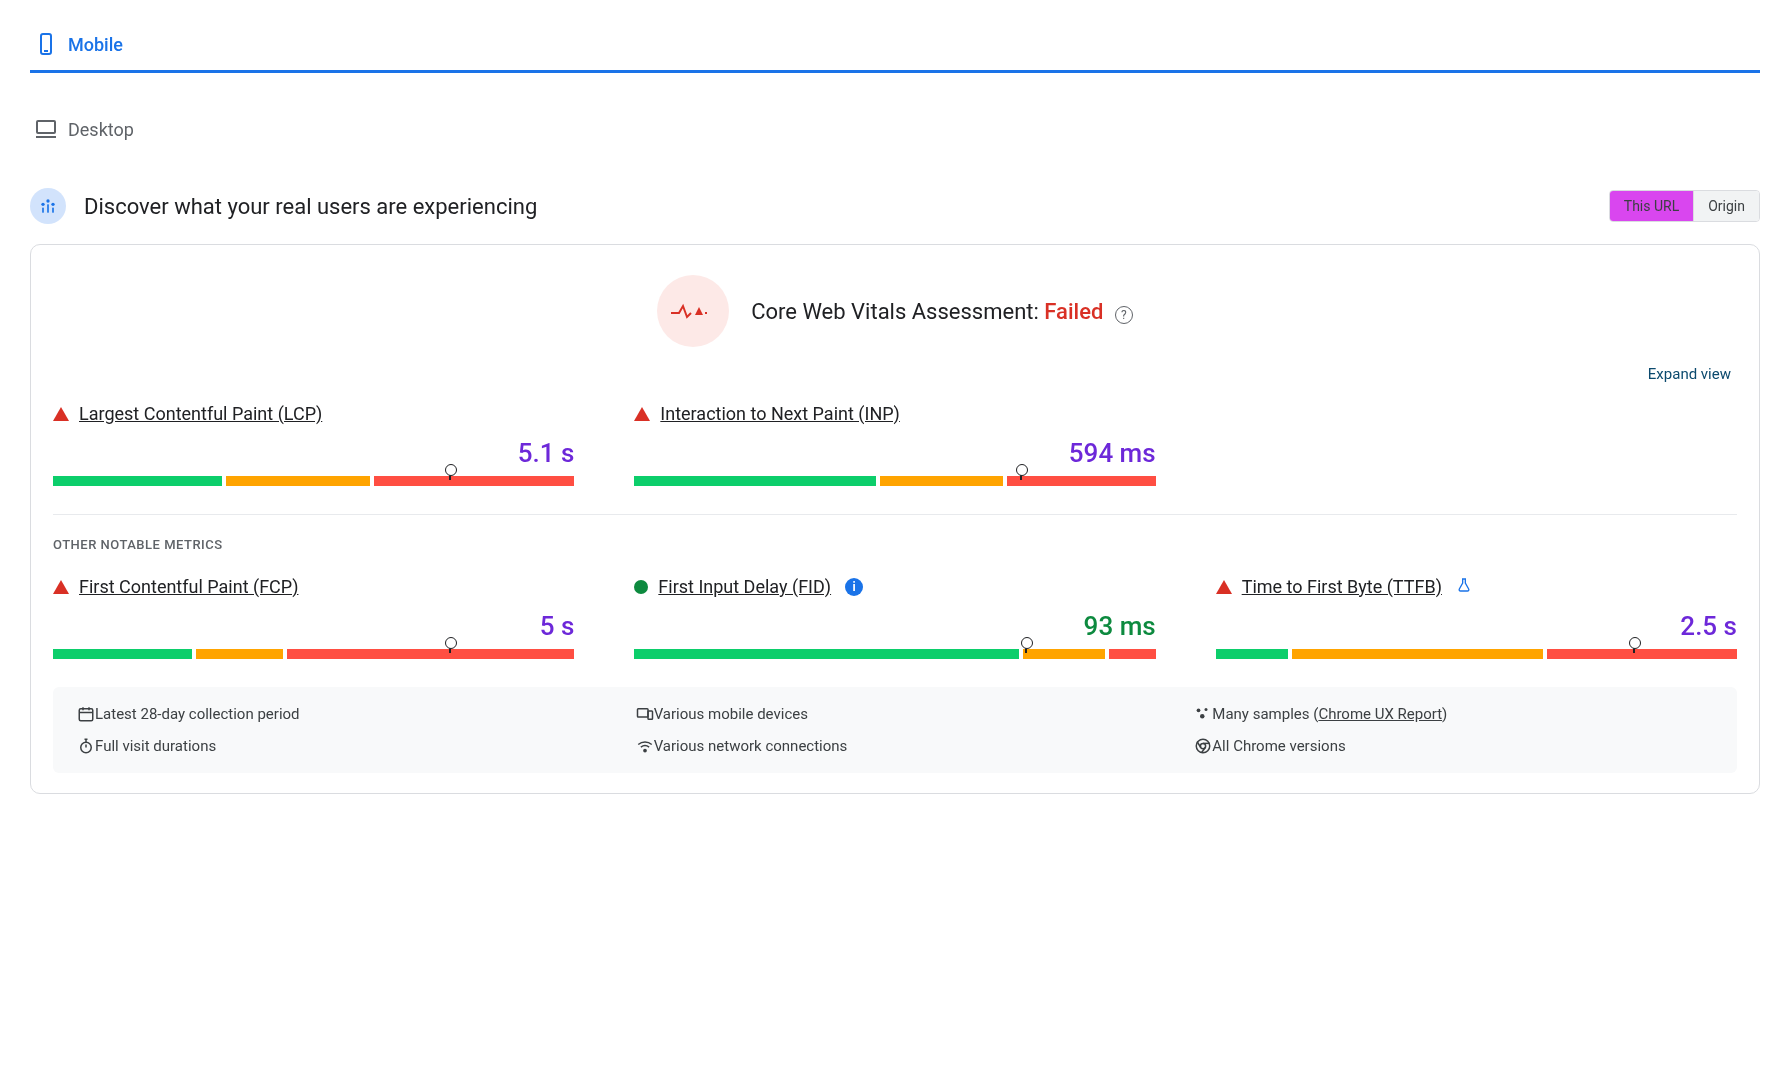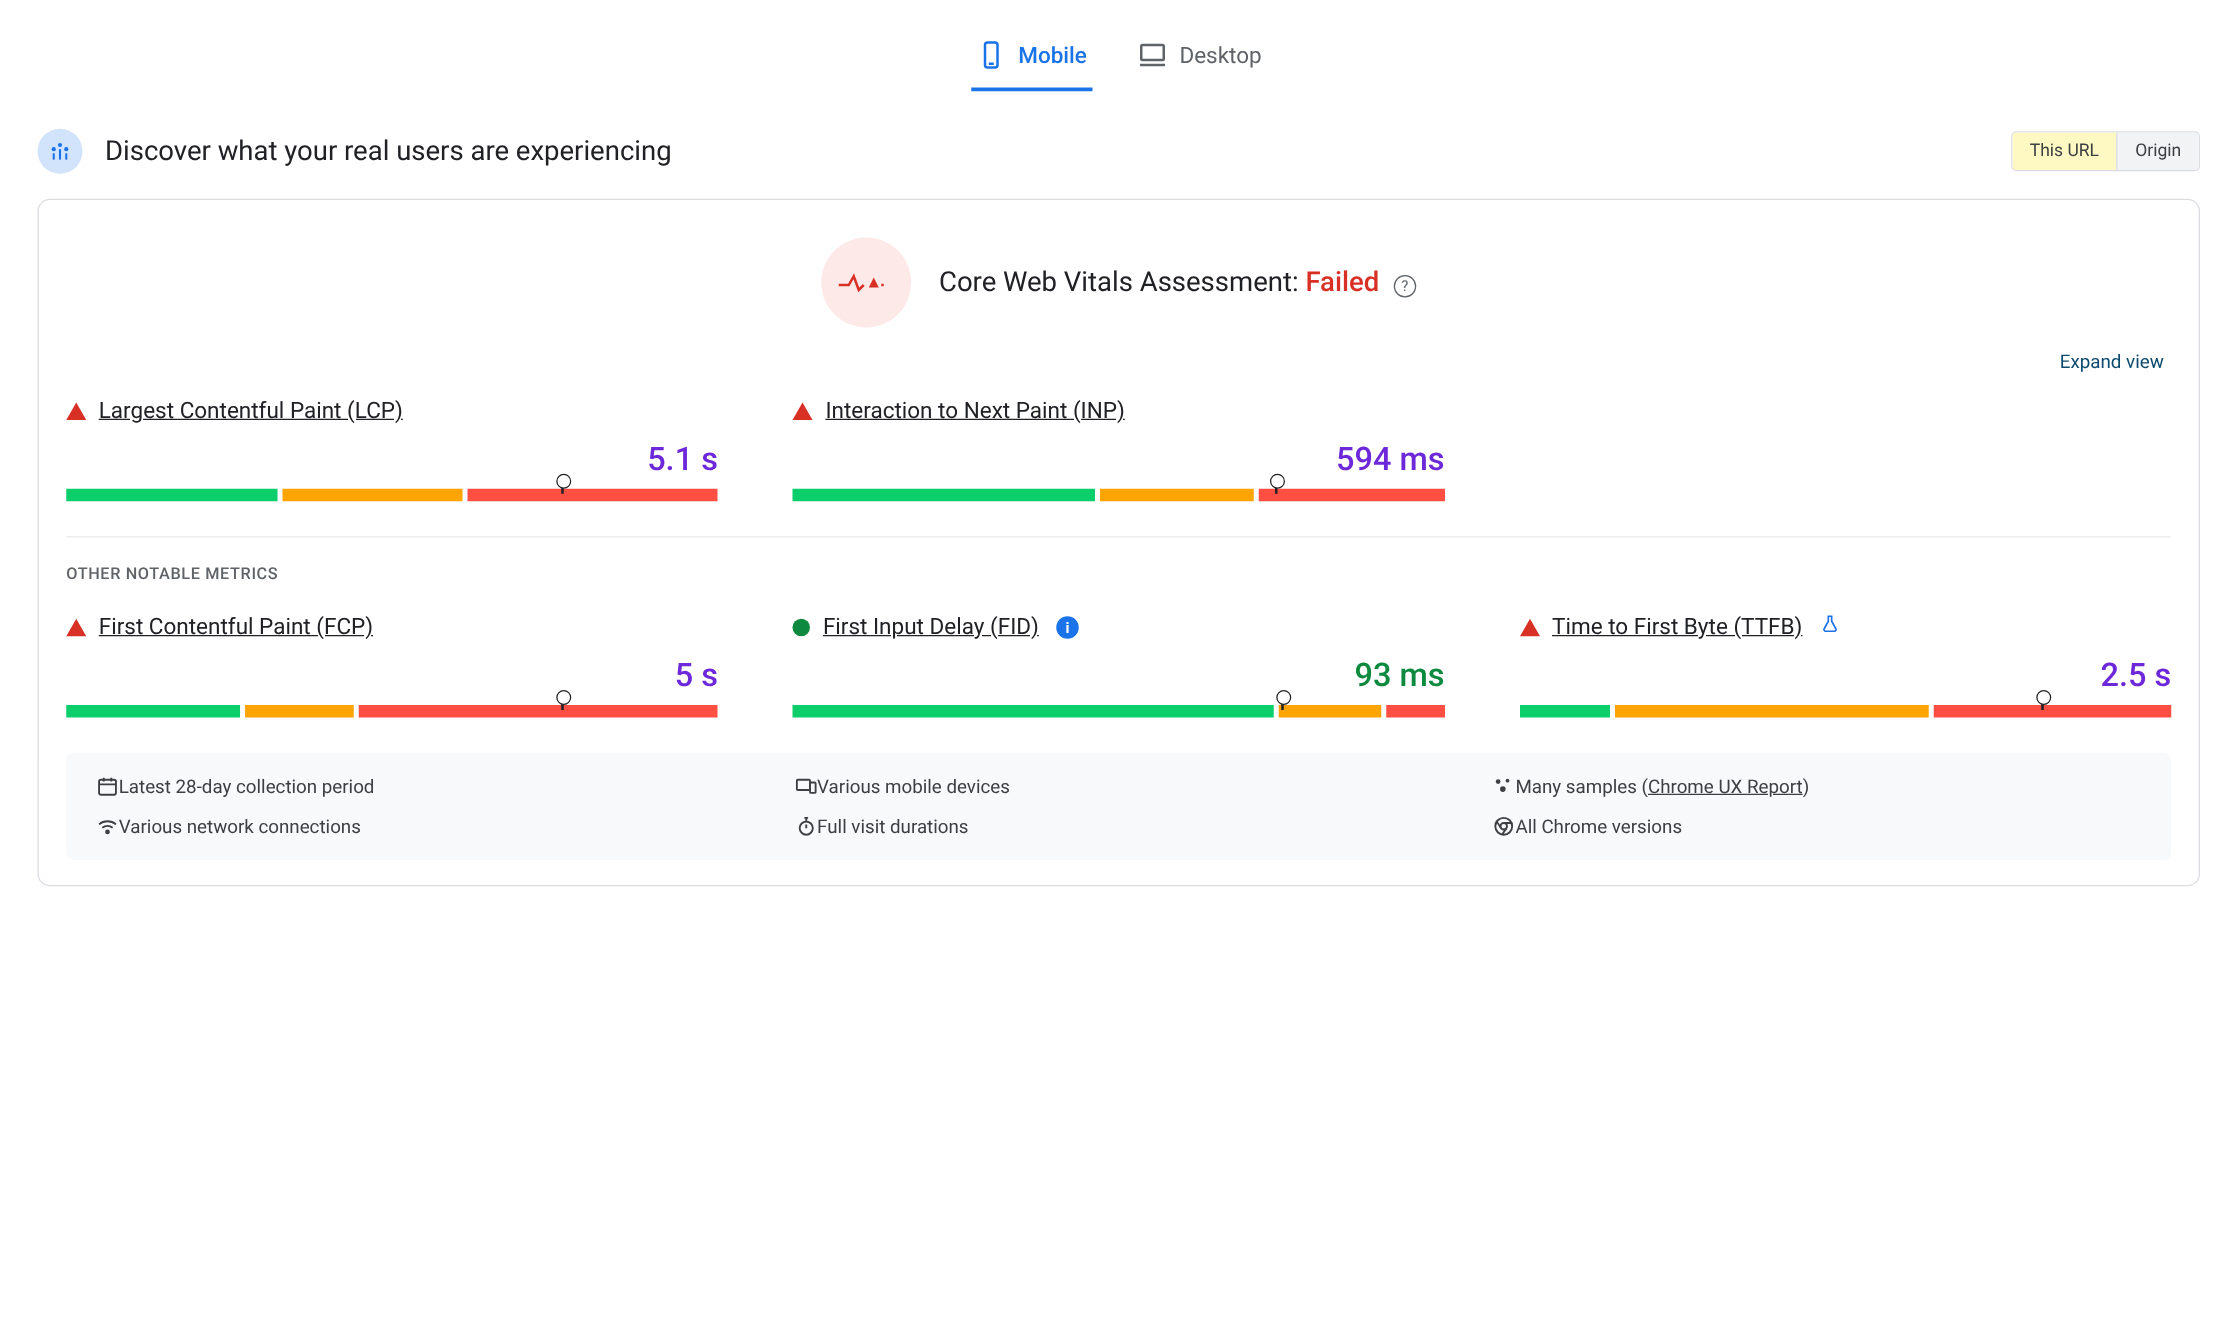--- a/index.html
+++ b/index.html
@@ -8,20 +8,21 @@
     background: #fff;
     color: #202124;
     padding: 20px 30px;
   }
   
   .tabs {
     display: flex;
     justify-content: center;
     gap: 32px;
     margin-bottom: 30px;
+    flex-direction: column;
   }
   .tab {
     display: flex;
     align-items: center;
     gap: 10px;
     padding: 12px 4px 14px;
     cursor: pointer;
     border-bottom: 3px solid transparent;
     font-size: 18px;
     color: #5f6368;
@@ -45,21 +46,21 @@
   .toggle-group {
     display: flex;
     border: 1px solid #dadce0;
     border-radius: 4px;
     overflow: hidden;
   }
   .toggle-btn {
     padding: 7px 14px;
     font-size: 14px;
     color: #3c4043;
-    background: #fef9c3;
+    background: #d946ef;
     cursor: pointer;
   }
   .toggle-btn.active { background: #f1f3f4; }
   .toggle-btn + .toggle-btn { border-left: 1px solid #dadce0; }
   
   .card {
     border: 1px solid #dadce0;
     border-radius: 10px;
     padding: 30px 22px 20px;
   }
@@ -310,34 +311,34 @@
     <div class="footer-item">
       <svg viewBox="0 0 24 24" fill="#3c4043">
           <circle cx="6" cy="7" r="2.5"></circle>
           <circle cx="16" cy="6" r="2"></circle>
           <circle cx="11" cy="15" r="3"></circle>
         </svg>
       <span><span>Many samples (</span><span class="ul">Chrome UX Report</span><span>)</span></span>
     </div>
     <div class="footer-item">
       <svg viewBox="0 0 24 24" fill="none" stroke="#3c4043" stroke-width="2">
-          <path d="M3 10a14 14 0 0 1 18 0"></path>
-          <path d="M6.5 13.5a9 9 0 0 1 11 0"></path>
-          <circle cx="12" cy="18" r="1.5" fill="#3c4043"></circle>
-        </svg>
-      <span>Various network connections</span>
-    </div>
-    <div class="footer-item">
-      <svg viewBox="0 0 24 24" fill="none" stroke="#3c4043" stroke-width="2">
           <circle cx="12" cy="14" r="7"></circle>
           <line x1="12" y1="14" x2="12" y2="10"></line>
           <line x1="10" y1="3" x2="14" y2="3"></line>
           <line x1="12" y1="3" x2="12" y2="7"></line>
         </svg>
       <span>Full visit durations</span>
+    </div>
+    <div class="footer-item">
+      <svg viewBox="0 0 24 24" fill="none" stroke="#3c4043" stroke-width="2">
+          <path d="M3 10a14 14 0 0 1 18 0"></path>
+          <path d="M6.5 13.5a9 9 0 0 1 11 0"></path>
+          <circle cx="12" cy="18" r="1.5" fill="#3c4043"></circle>
+        </svg>
+      <span>Various network connections</span>
     </div>
     <div class="footer-item">
       <svg viewBox="0 0 24 24" fill="none" stroke="#3c4043" stroke-width="2">
           <circle cx="12" cy="12" r="9"></circle>
           <circle cx="12" cy="12" r="3.5"></circle>
           <line x1="12" y1="8.5" x2="21" y2="8.5"></line>
           <line x1="9" y1="14" x2="4" y2="6"></line>
           <line x1="15" y1="14" x2="10" y2="21"></line>
         </svg>
       <span>All Chrome versions</span>

